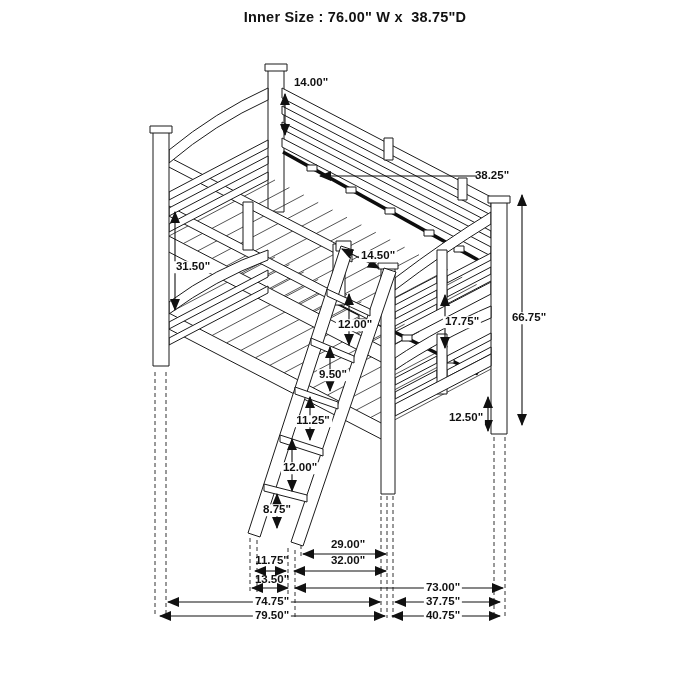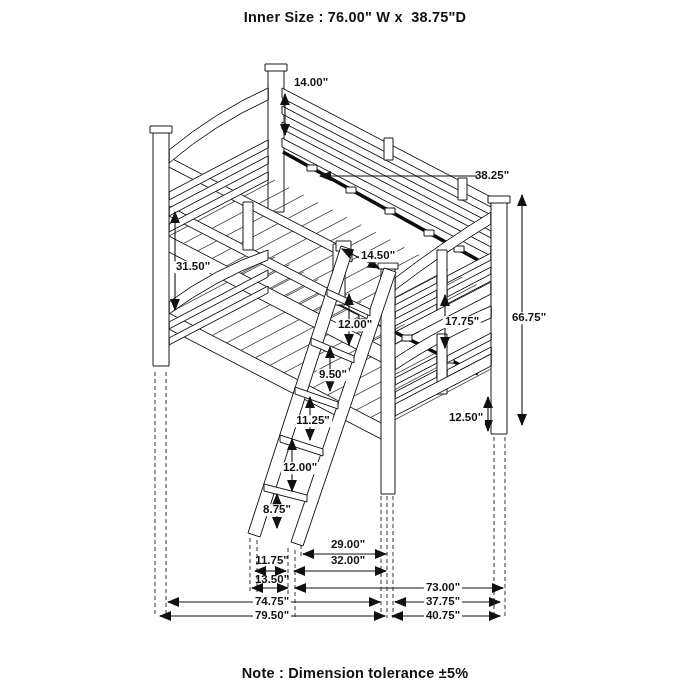--- a/index.html
+++ b/index.html
@@ -167,21 +167,20 @@
     <line class="dimln" x1="252" y1="588" x2="288" y2="588" marker-start="url(#mS)" marker-end="url(#mE)"></line>
     <line class="dimln" x1="295" y1="588" x2="503" y2="588" marker-start="url(#mS)" marker-end="url(#mE)"></line>
     <line class="dimln" x1="168" y1="602" x2="380" y2="602" marker-start="url(#mS)" marker-end="url(#mE)"></line>
     <line class="dimln" x1="395" y1="602" x2="500" y2="602" marker-start="url(#mS)" marker-end="url(#mE)"></line>
     <line class="dimln" x1="160" y1="616" x2="385" y2="616" marker-start="url(#mS)" marker-end="url(#mE)"></line>
     <line class="dimln" x1="392" y1="616" x2="500" y2="616" marker-start="url(#mS)" marker-end="url(#mE)"></line>
   </g>
 </svg>
 
   <div class="caption" style="left:355px;top:17px;">Inner Size : 76.00" W x  38.75"D</div>
-  <div class="caption" style="left:355px;top:673px;">Note : Dimension tolerance ±5%</div>
 
   <div class="dim" style="left:311px;top:83px;">14.00"</div>
   <div class="dim" style="left:492px;top:176px;">38.25"</div>
   <div class="dim bg" style="left:193px;top:267px;">31.50"</div>
   <div class="dim bg" style="left:378px;top:256px;">14.50"</div>
   <div class="dim bg" style="left:355px;top:325px;">12.00"</div>
   <div class="dim bg" style="left:333px;top:375px;">9.50"</div>
   <div class="dim bg" style="left:313px;top:421px;">11.25"</div>
   <div class="dim bg" style="left:300px;top:468px;">12.00"</div>
   <div class="dim bg" style="left:277px;top:510px;">8.75"</div>

